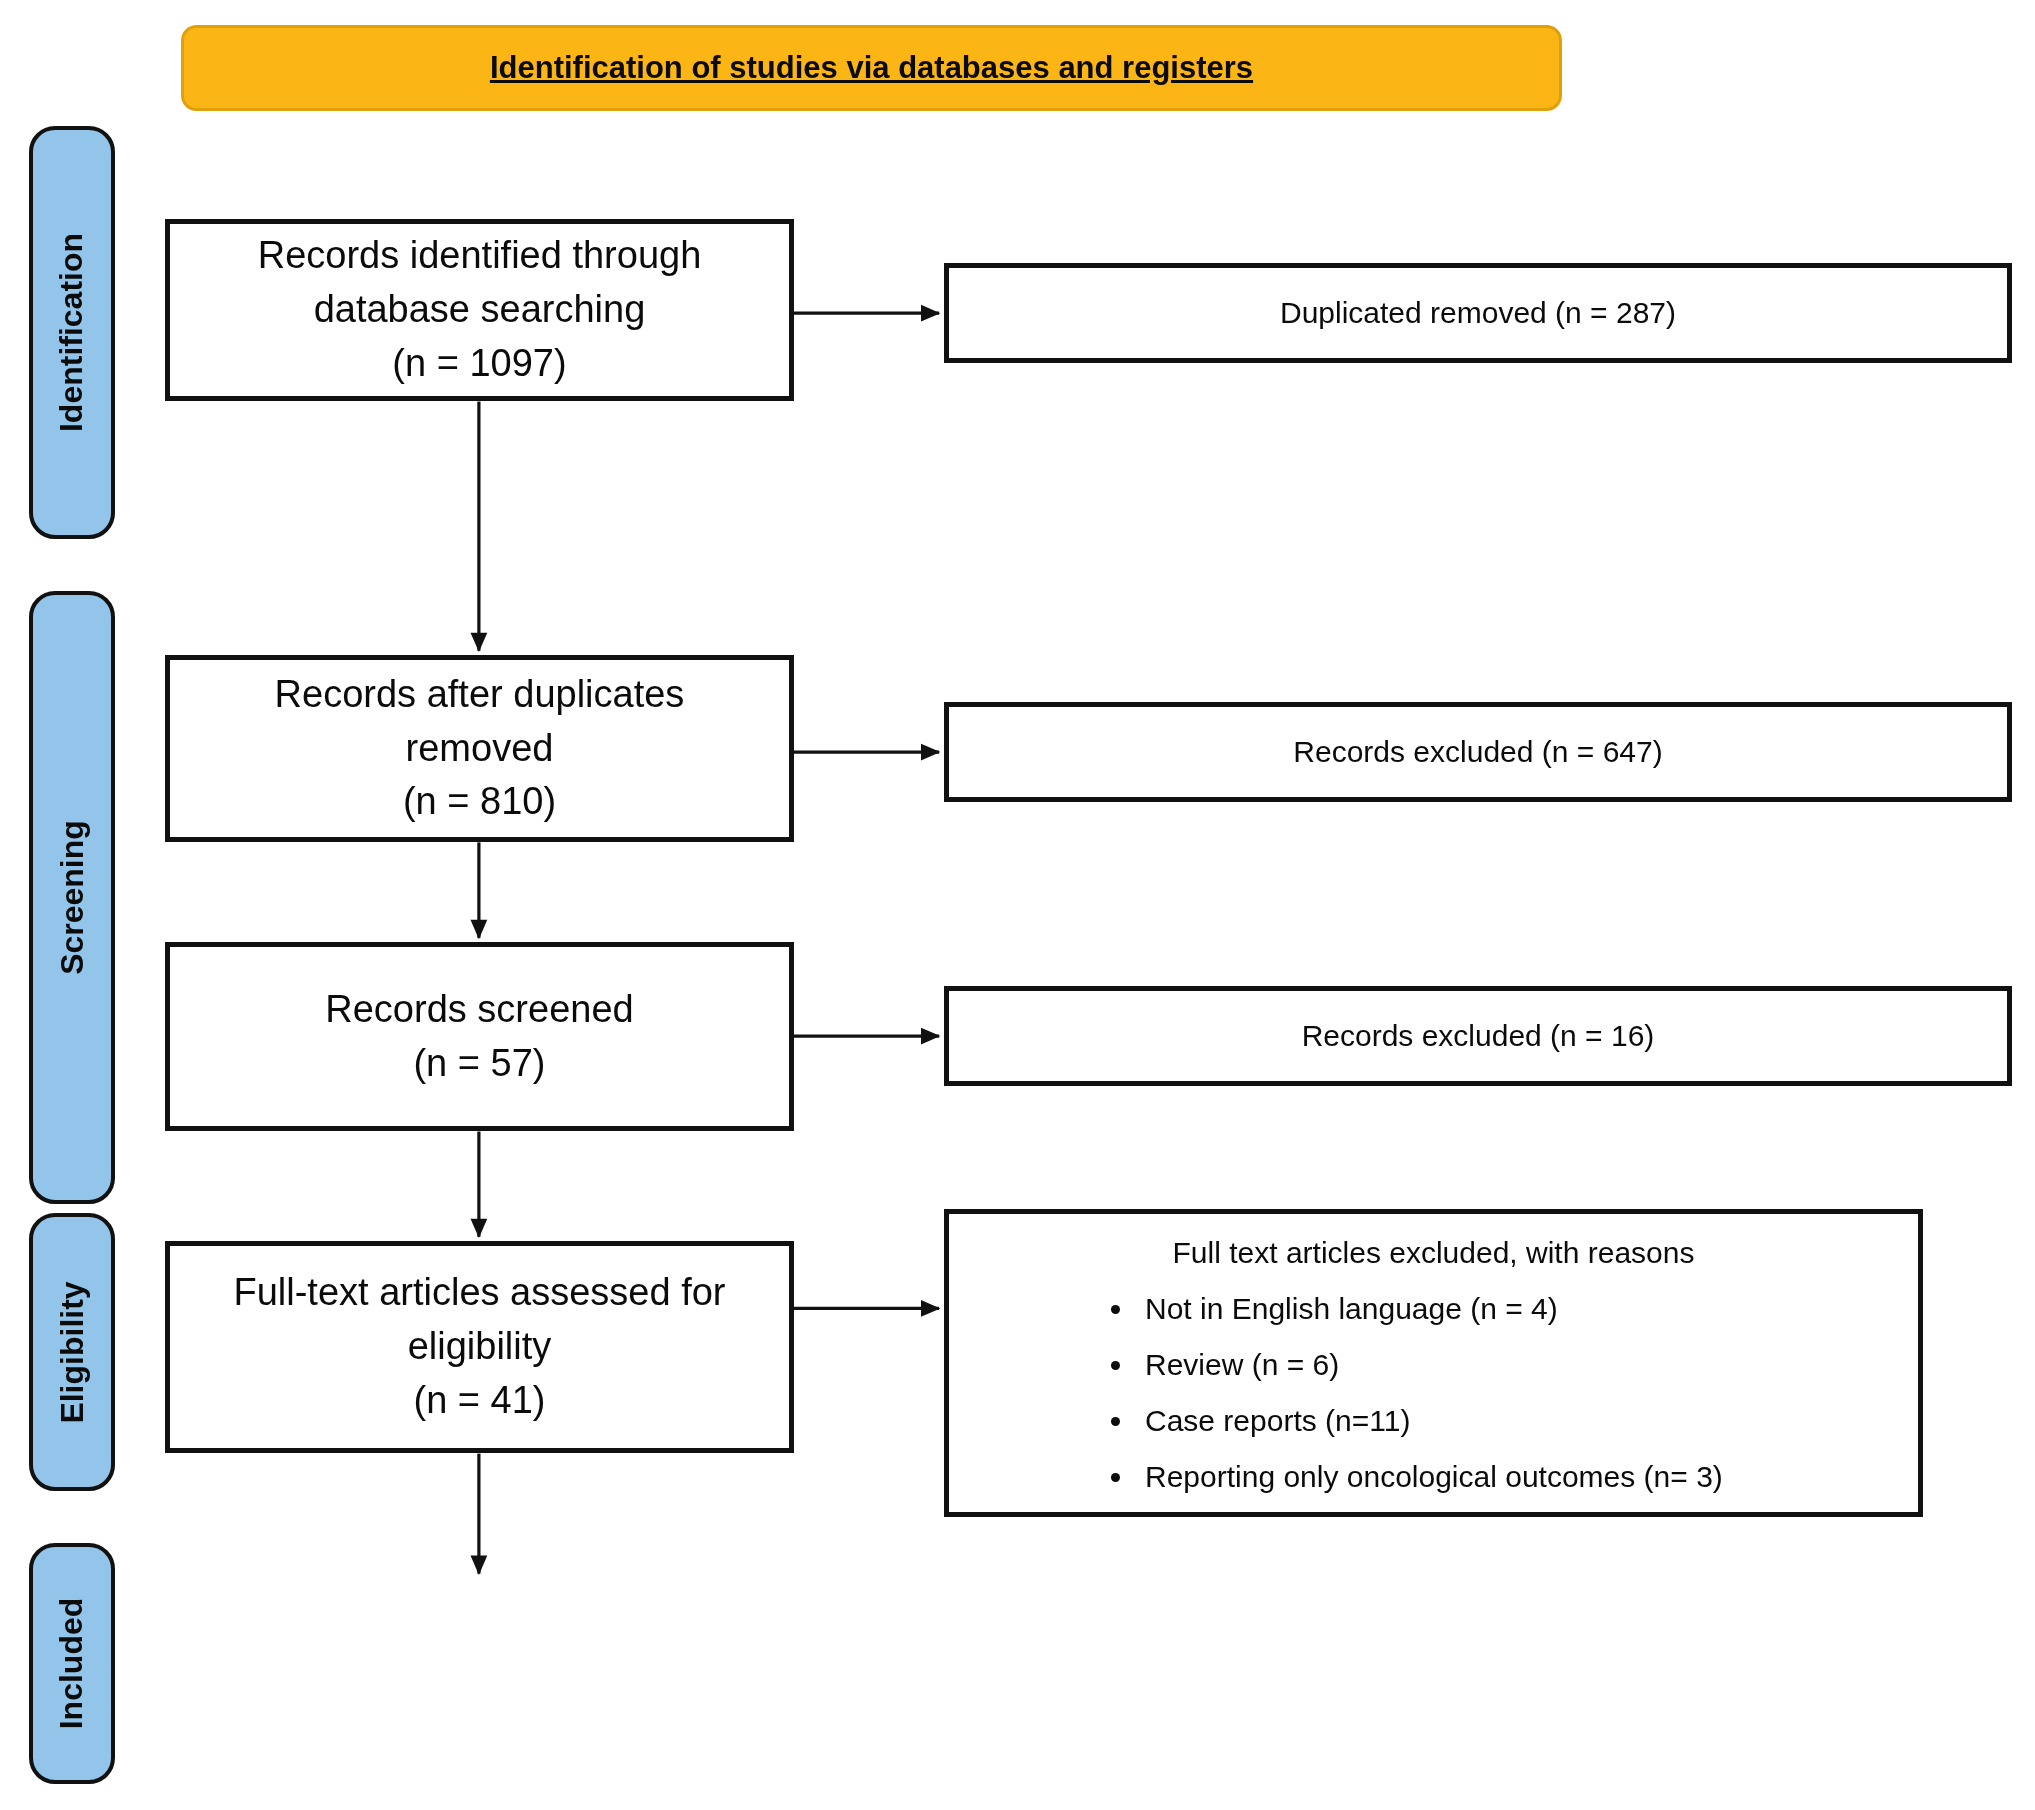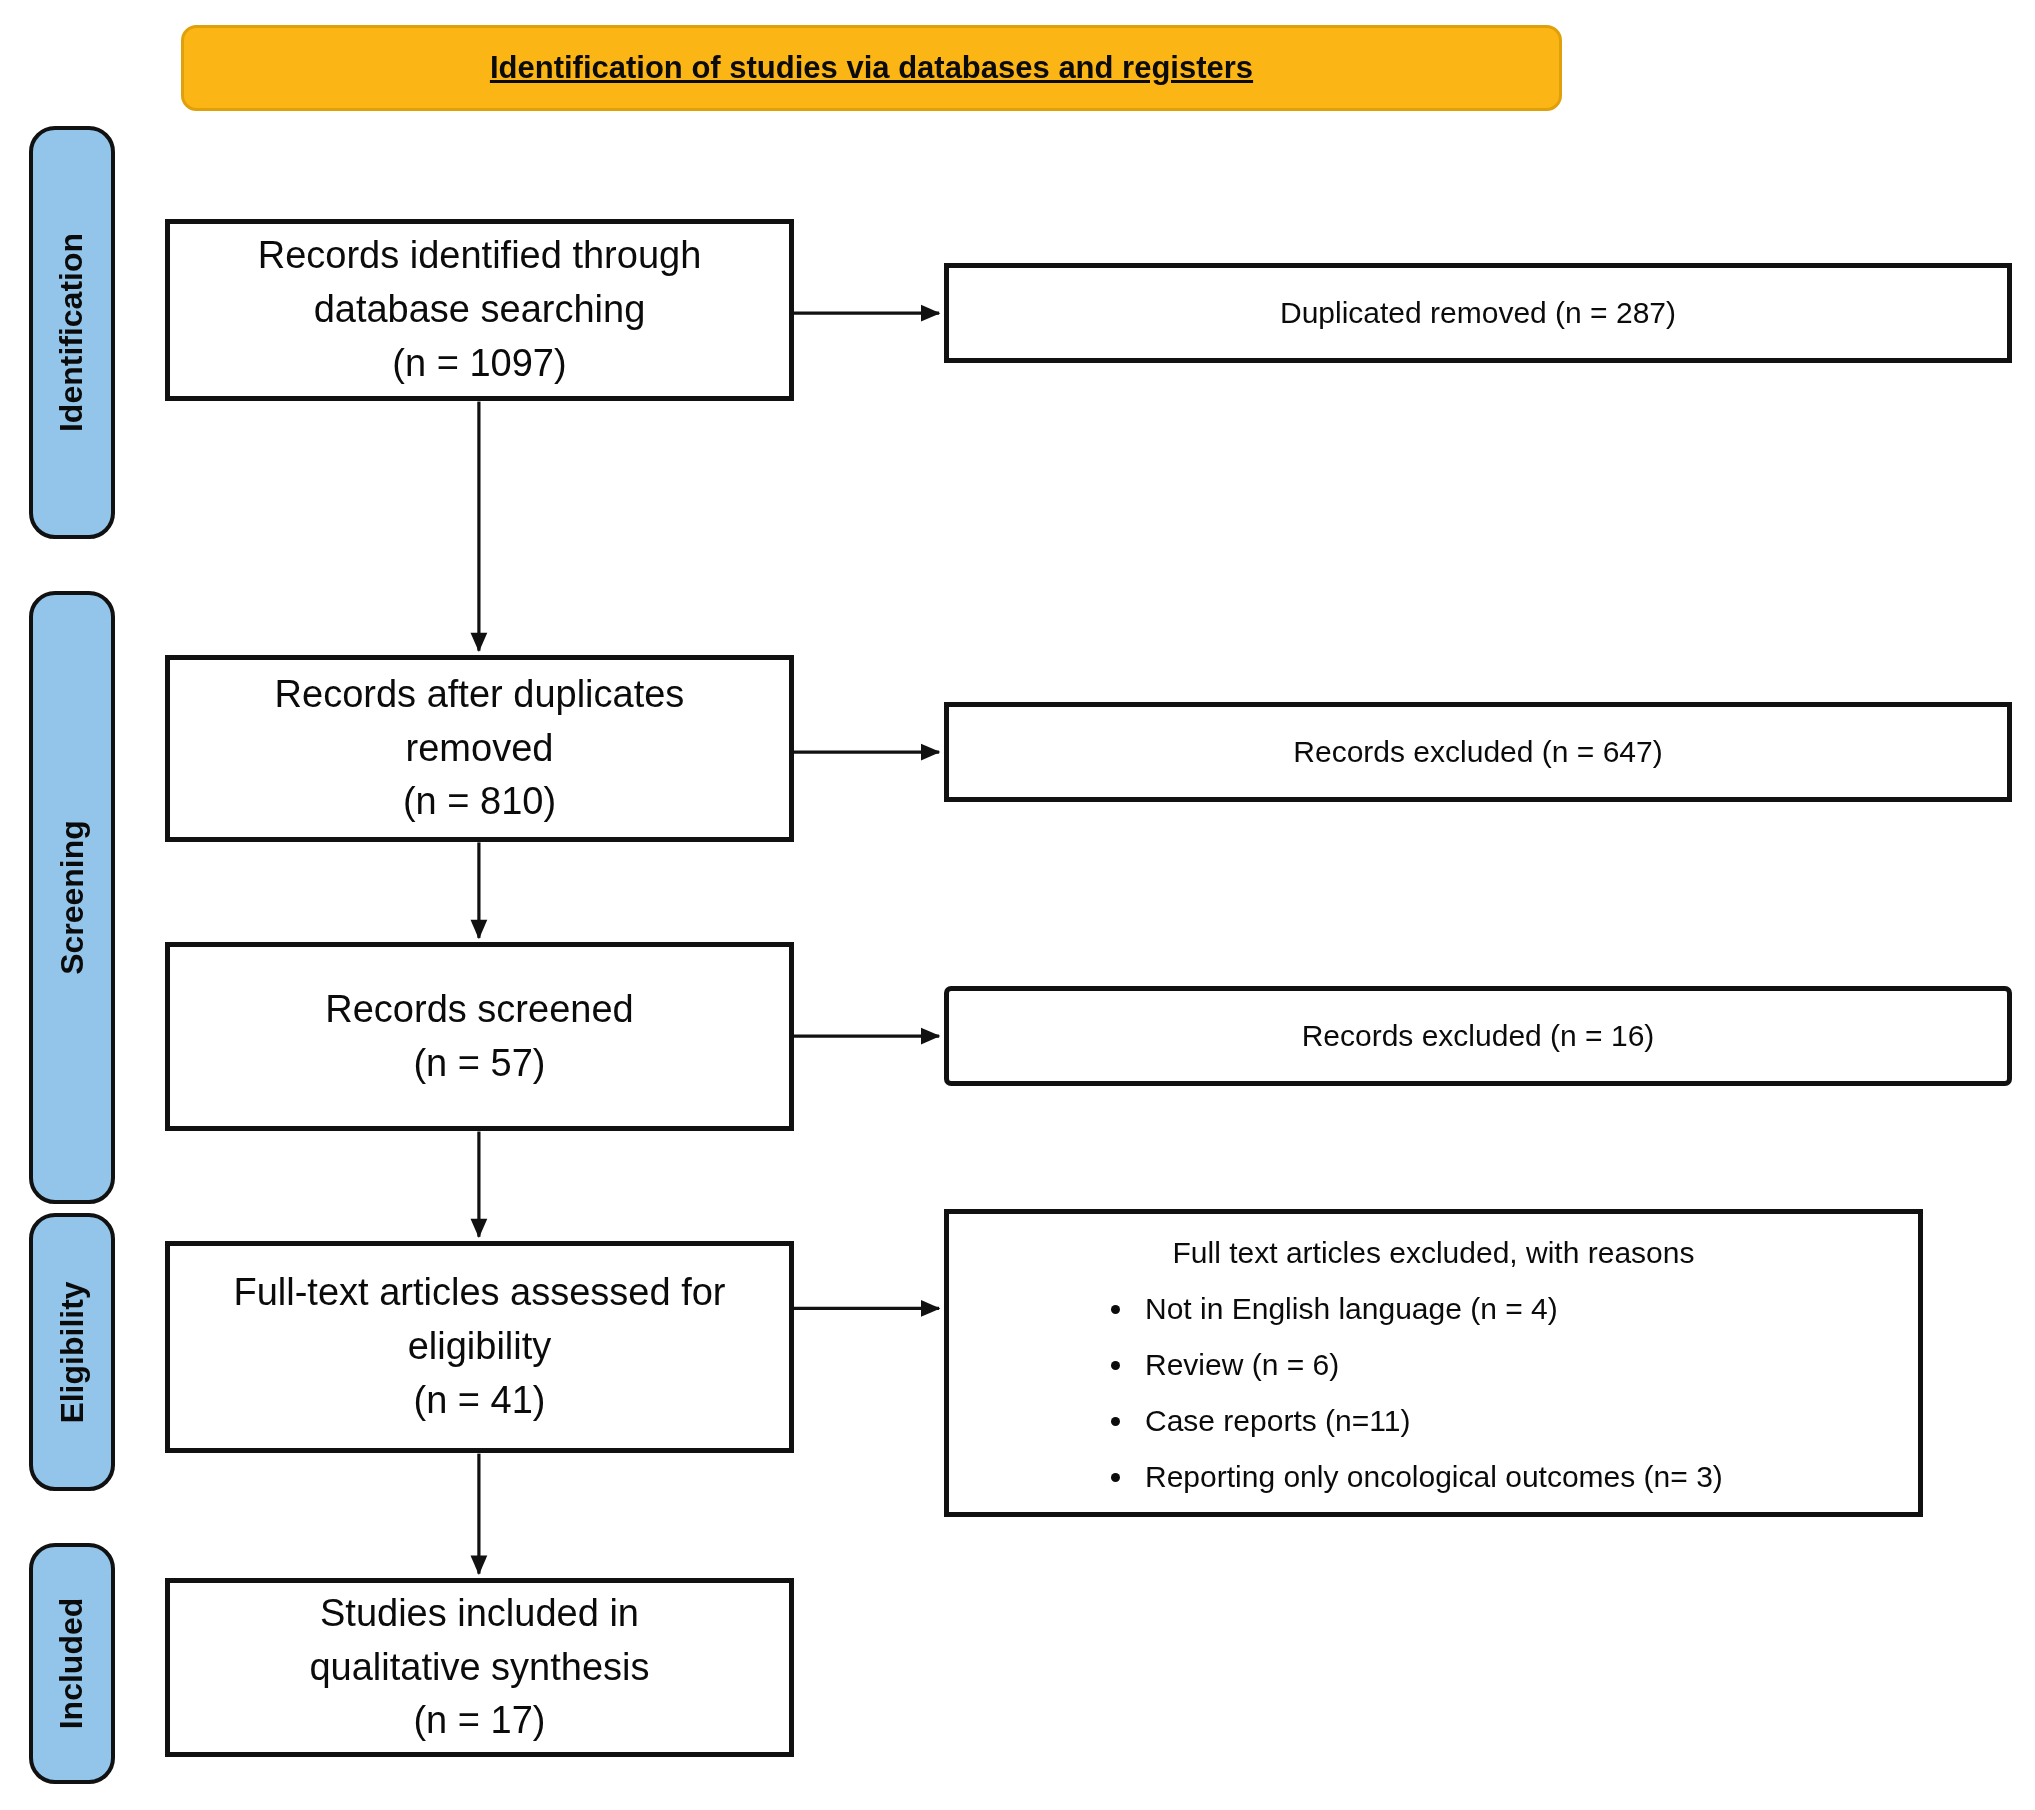--- a/index.html
+++ b/index.html
@@ -70,21 +70,21 @@
     left:944px; width:1068px; height:100px;
     background:#fff;
     border:5.2px solid #111;
     display:flex; align-items:center; justify-content:center;
     text-align:center;
     font-size:30px;
     padding:3.9px 13px;
   }
   #xbox-1{top:263px;}
   #xbox-2{top:702px;}
-  #xbox-3{top:986px;border-radius:7px;}
+  #xbox-3{top:986px;}
   
   .reasons{
     position:absolute;
     left:944px; top:1209px;
     width:979px; height:308px;
     background:#fff;
     border:5.2px solid #111;
     font-size:30px;
     padding:19.4px 26px 13px 26px;
   }
@@ -133,23 +133,20 @@
 database searching
 (n = 1097)</div>
   <div class="fbox" id="fbox-2">Records after duplicates
 removed
 (n = 810)</div>
   <div class="fbox" id="fbox-3">Records screened
 (n = 57)</div>
   <div class="fbox" id="fbox-4">Full-text articles assessed for
 eligibility
 (n = 41)</div>
-  <div class="fbox" id="fbox-5">Studies included in
-qualitative synthesis
-(n = 17)</div>
 
   <div class="xbox" id="xbox-1">Duplicated removed (n = 287)</div>
   <div class="xbox" id="xbox-2">Records excluded (n = 647)</div>
   <div class="xbox" id="xbox-3">Records excluded (n = 16)</div>
 
   <div class="reasons">
     <div class="title">Full text articles excluded, with reasons</div>
     <ul>
       <li>Not in English language (n = 4)</li>
       <li>Review (n = 6)</li>

